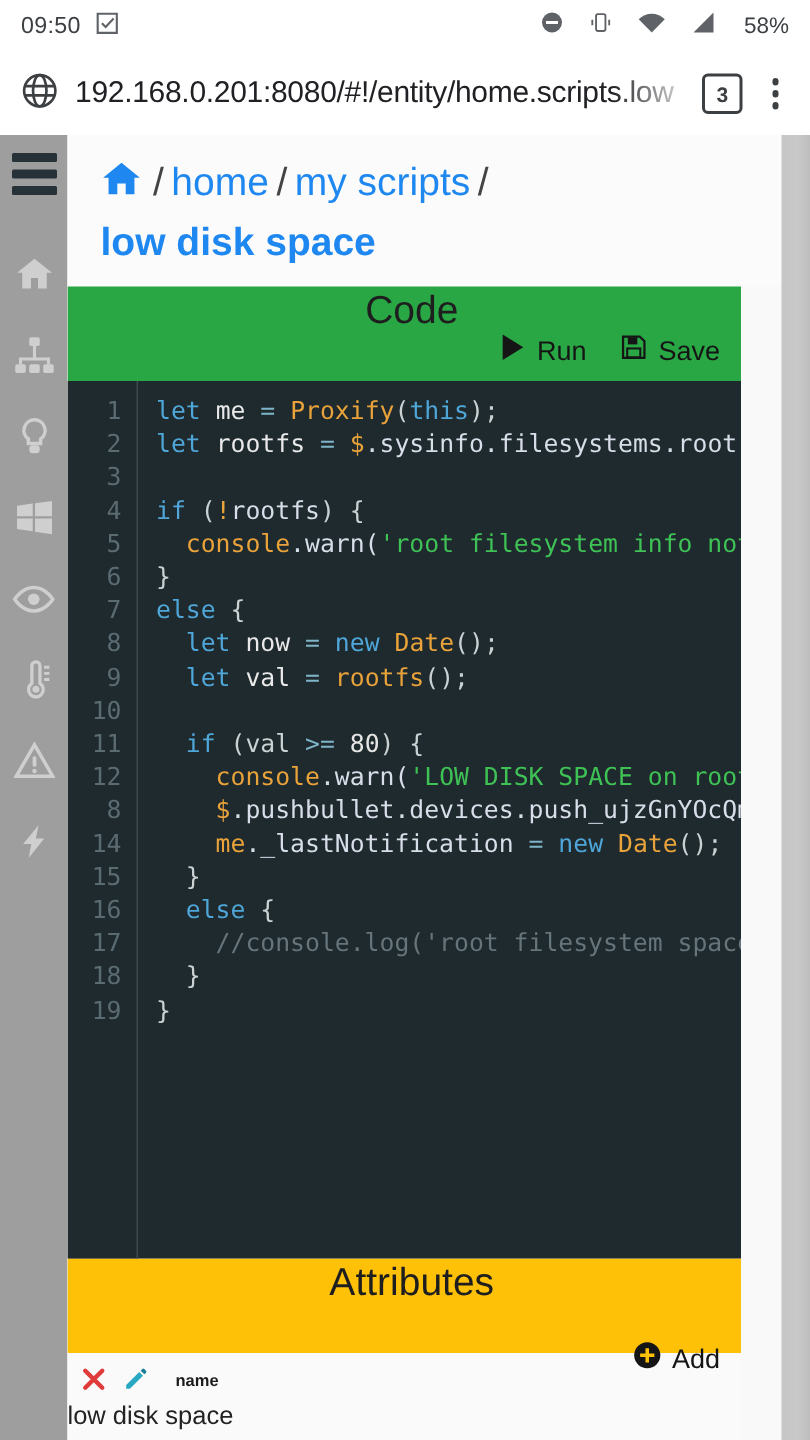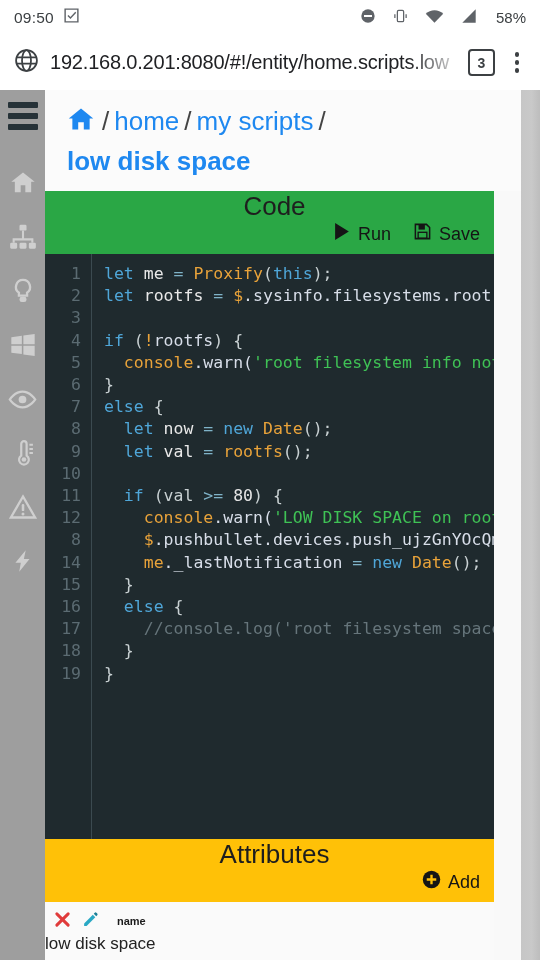--- a/index.html
+++ b/index.html
@@ -88,21 +88,21 @@
   
   .panel { margin: 0 0 0 0; width: 449px; }
   .panel-head {
     height: 63px;
     display: flex; align-items: center;
     padding: 0 14px 0 24px;
     color: #1b1b1b;
     flex-direction: column;
   }
   .panel-head.code { background: #2aa745; }
-  .panel-head.attrs { background: #ffc107; }
+  .panel-head.attrs { background: #ffc107; gap: 24px; }
   .panel-title { font-size: 26px; font-weight: normal; color: #1e1e1e; }
   .head-actions { margin-left: auto; display: flex; align-items: center; gap: 22px; }
   .head-btn { display: flex; align-items: center; gap: 7px; font-size: 18px; color: #151515; }
 
   
   .editor {
     background: #1f2a2e;
     height: 585px;
     display: flex;
     position: relative;

